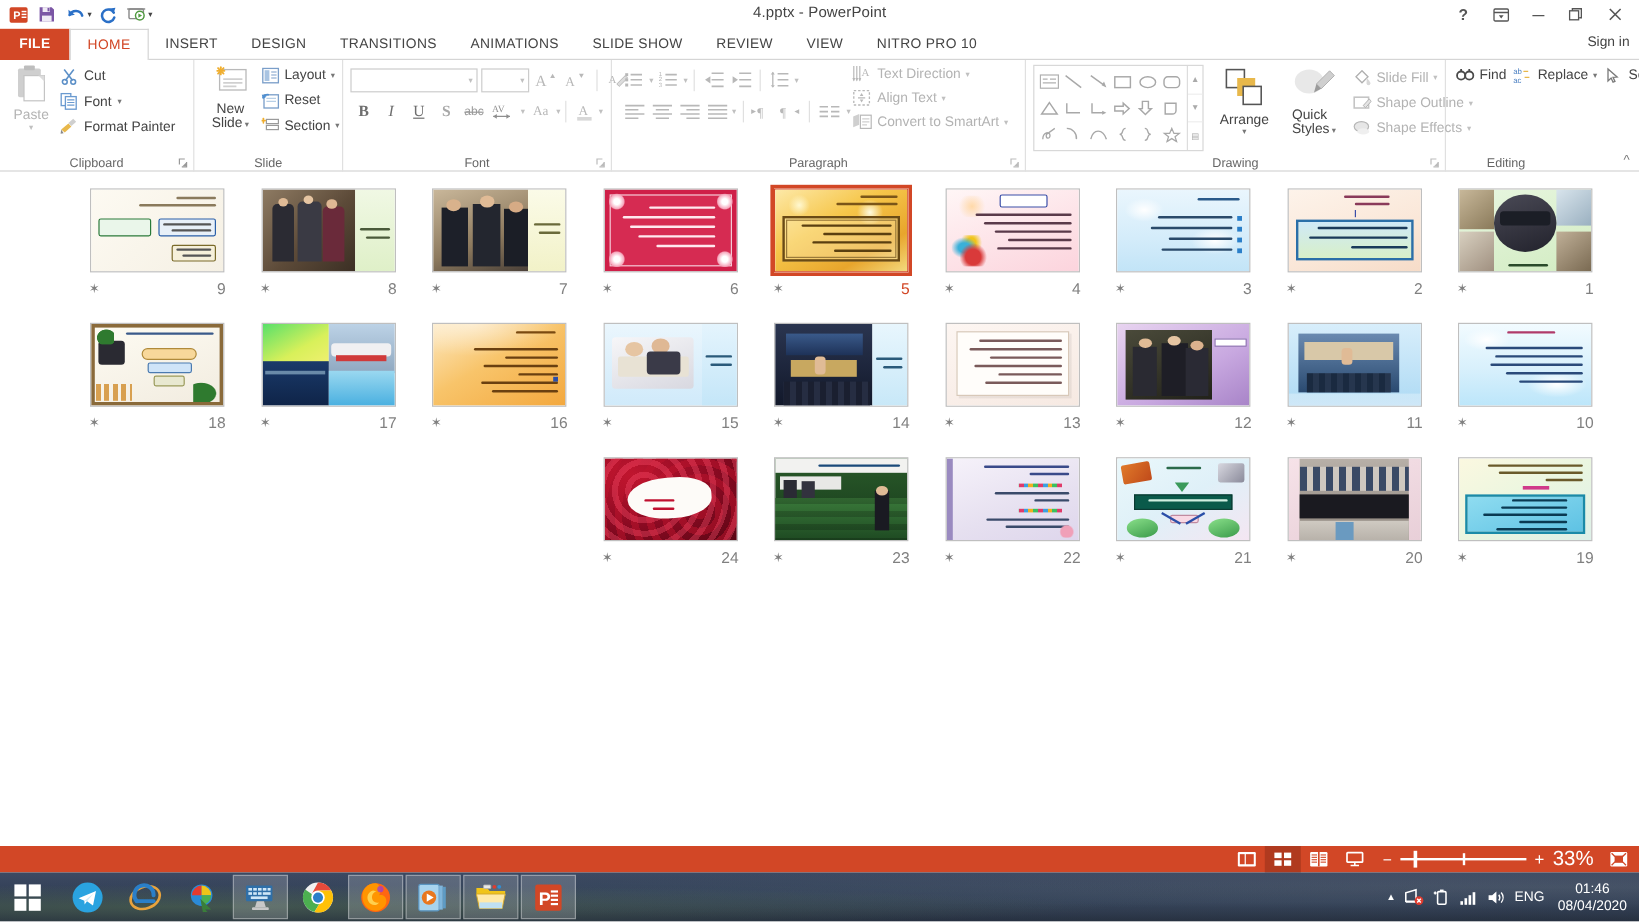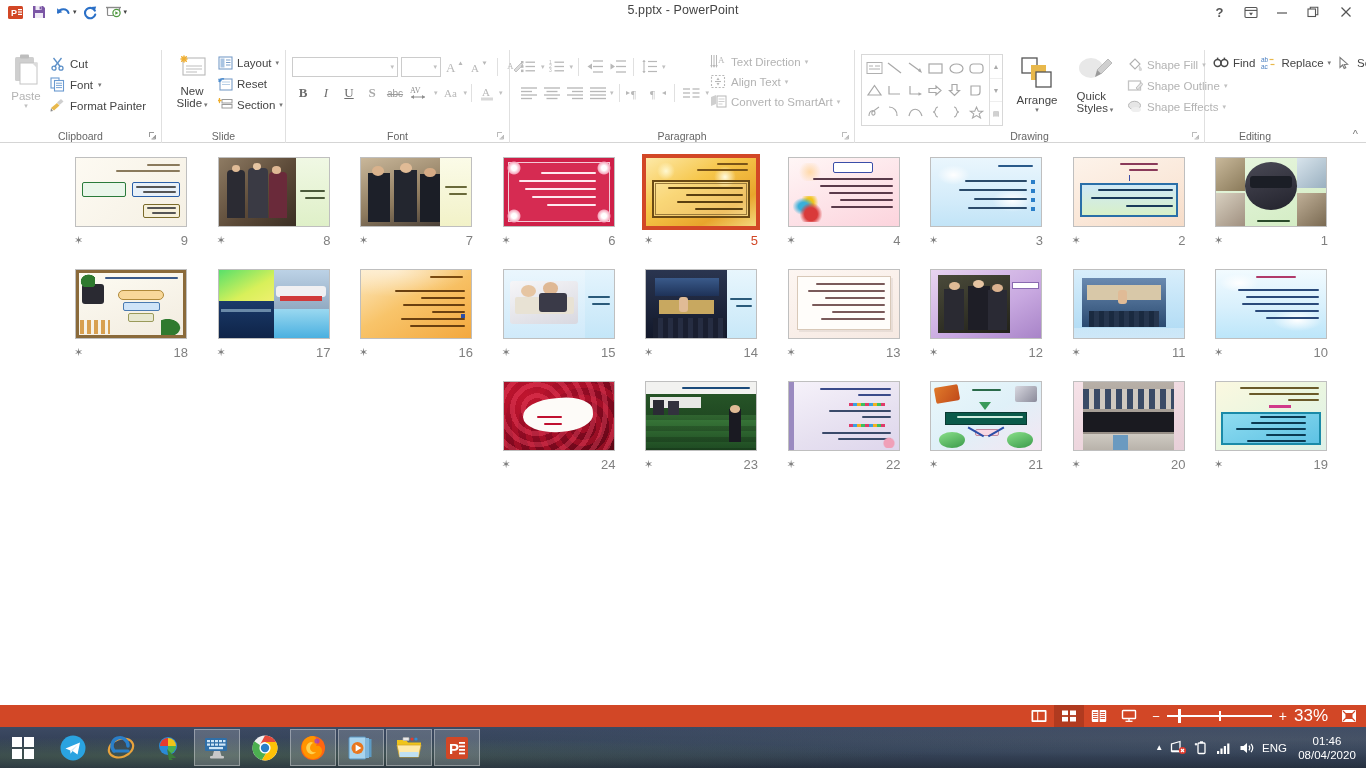--- a/index.html
+++ b/index.html
@@ -271,21 +271,21 @@
       <div class="qat-btn">
         <svg width="17" height="15" viewBox="0 0 17 15">
             <rect x="2.5" y="2.5" width="12" height="8" rx="1" fill="none" stroke="#8a8a8a" stroke-width="1.2"></rect>
             <line x1="1" y1="2.5" x2="16" y2="2.5" stroke="#8a8a8a" stroke-width="1.4"></line>
             <circle cx="11.5" cy="8" r="3.6" fill="#fff" stroke="#4f9a3f" stroke-width="1.2"></circle>
             <path d="M10.3 6.2 L13.4 8 L10.3 9.8 Z" fill="#4f9a3f"></path>
           </svg>
       </div>
       <div class="qat-caret">▾</div>
     </div>
-    <div class="win-title">5.pptx - PowerPoint</div>
+    <div class="win-title">4.pptx - PowerPoint</div>
     <div class="win-ctrls">
       <div>
           <span style="font-weight:bold;font-size:13px;">?</span>
         </div>
       <div>
         <svg width="14" height="13" viewBox="0 0 14 13">
             <rect x="1" y="1.5" width="12" height="10" rx="1" fill="none" stroke="#555" stroke-width="1.1"></rect>
             <line x1="1" y1="4.4" x2="13" y2="4.4" stroke="#555" stroke-width="1.1"></line>
             <path d="M7 9.5 L5 6.8 L9 6.8 Z" fill="#555"></path>
           </svg>
@@ -303,20 +303,35 @@
       </div>
       <div class="cls">
         <svg width="12" height="12" viewBox="0 0 12 12">
             <line x1="1.5" y1="1.5" x2="10.5" y2="10.5" stroke="#555" stroke-width="1.3"></line>
             <line x1="10.5" y1="1.5" x2="1.5" y2="10.5" stroke="#555" stroke-width="1.3"></line>
           </svg>
       </div>
     </div>
   </div>
 
+  <div class="tabstrip">
+    <div class="tab-file">FILE</div>
+    <div class="tabs" id="tabs-host">
+        <div class="tab active">HOME</div>
+        <div class="tab">INSERT</div>
+        <div class="tab">DESIGN</div>
+        <div class="tab">TRANSITIONS</div>
+        <div class="tab">ANIMATIONS</div>
+        <div class="tab">SLIDE SHOW</div>
+        <div class="tab">REVIEW</div>
+        <div class="tab">VIEW</div>
+        <div class="tab">NITRO PRO 10</div>
+      </div>
+    <div class="signin">Sign in</div>
+  </div>
 
   <div class="ribbon">
 
     <div class="grp g-clip">
       <div class="paste-btn">
         <svg width="30" height="34" viewBox="0 0 30 34">
           <rect x="4" y="3" width="19" height="24" rx="1.5" fill="#cfcfcf"></rect>
           <rect x="9" y="0.5" width="9" height="4" rx="1" fill="#bdbdbd"></rect>
           <rect x="9" y="9" width="17" height="21" fill="#fff" stroke="#c4c4c4" stroke-width="1"></rect>
           <path d="M21 9 h5 v5 z" fill="#dcdcdc"></path>
@@ -801,21 +816,21 @@
           <span>Quick</span><br>
           <span>Styles</span><span class="caret"> ▾</span>
         </div>
       </div>
       <div class="draw-items">
         <div class="row-item">
           <svg width="16" height="15" viewBox="0 0 16 15">
               <path d="M3 7 L8 2 L13 7 L8 12 Z" fill="#fff" stroke="#b0b0b0" stroke-width="1.1"></path>
               <path d="M12 8 C12 8, 15 11, 15 12.4 A1.6 1.6 0 0 1 11.8 12.4 C11.8 11 12 8 12 8 Z" fill="#d8d8d8"></path>
             </svg>
-          <span class="lbl dis">Shape Fill</span>
+          <span class="lbl dis">Slide Fill</span>
           <span class="caret dis">▾</span>
         </div>
         <div class="row-item">
           <svg width="16" height="15" viewBox="0 0 16 15">
               <rect x="1.5" y="3" width="12" height="9" fill="none" stroke="#c4c4c4" stroke-width="1.3"></rect>
               <path d="M9 10 L14 4.5 L15.8 6.3 L11 11.7 Z" fill="#e4e4e4" stroke="#b0b0b0" stroke-width=".8"></path>
             </svg>
           <span class="lbl dis">Shape Outline</span>
           <span class="caret dis">▾</span>
         </div>

